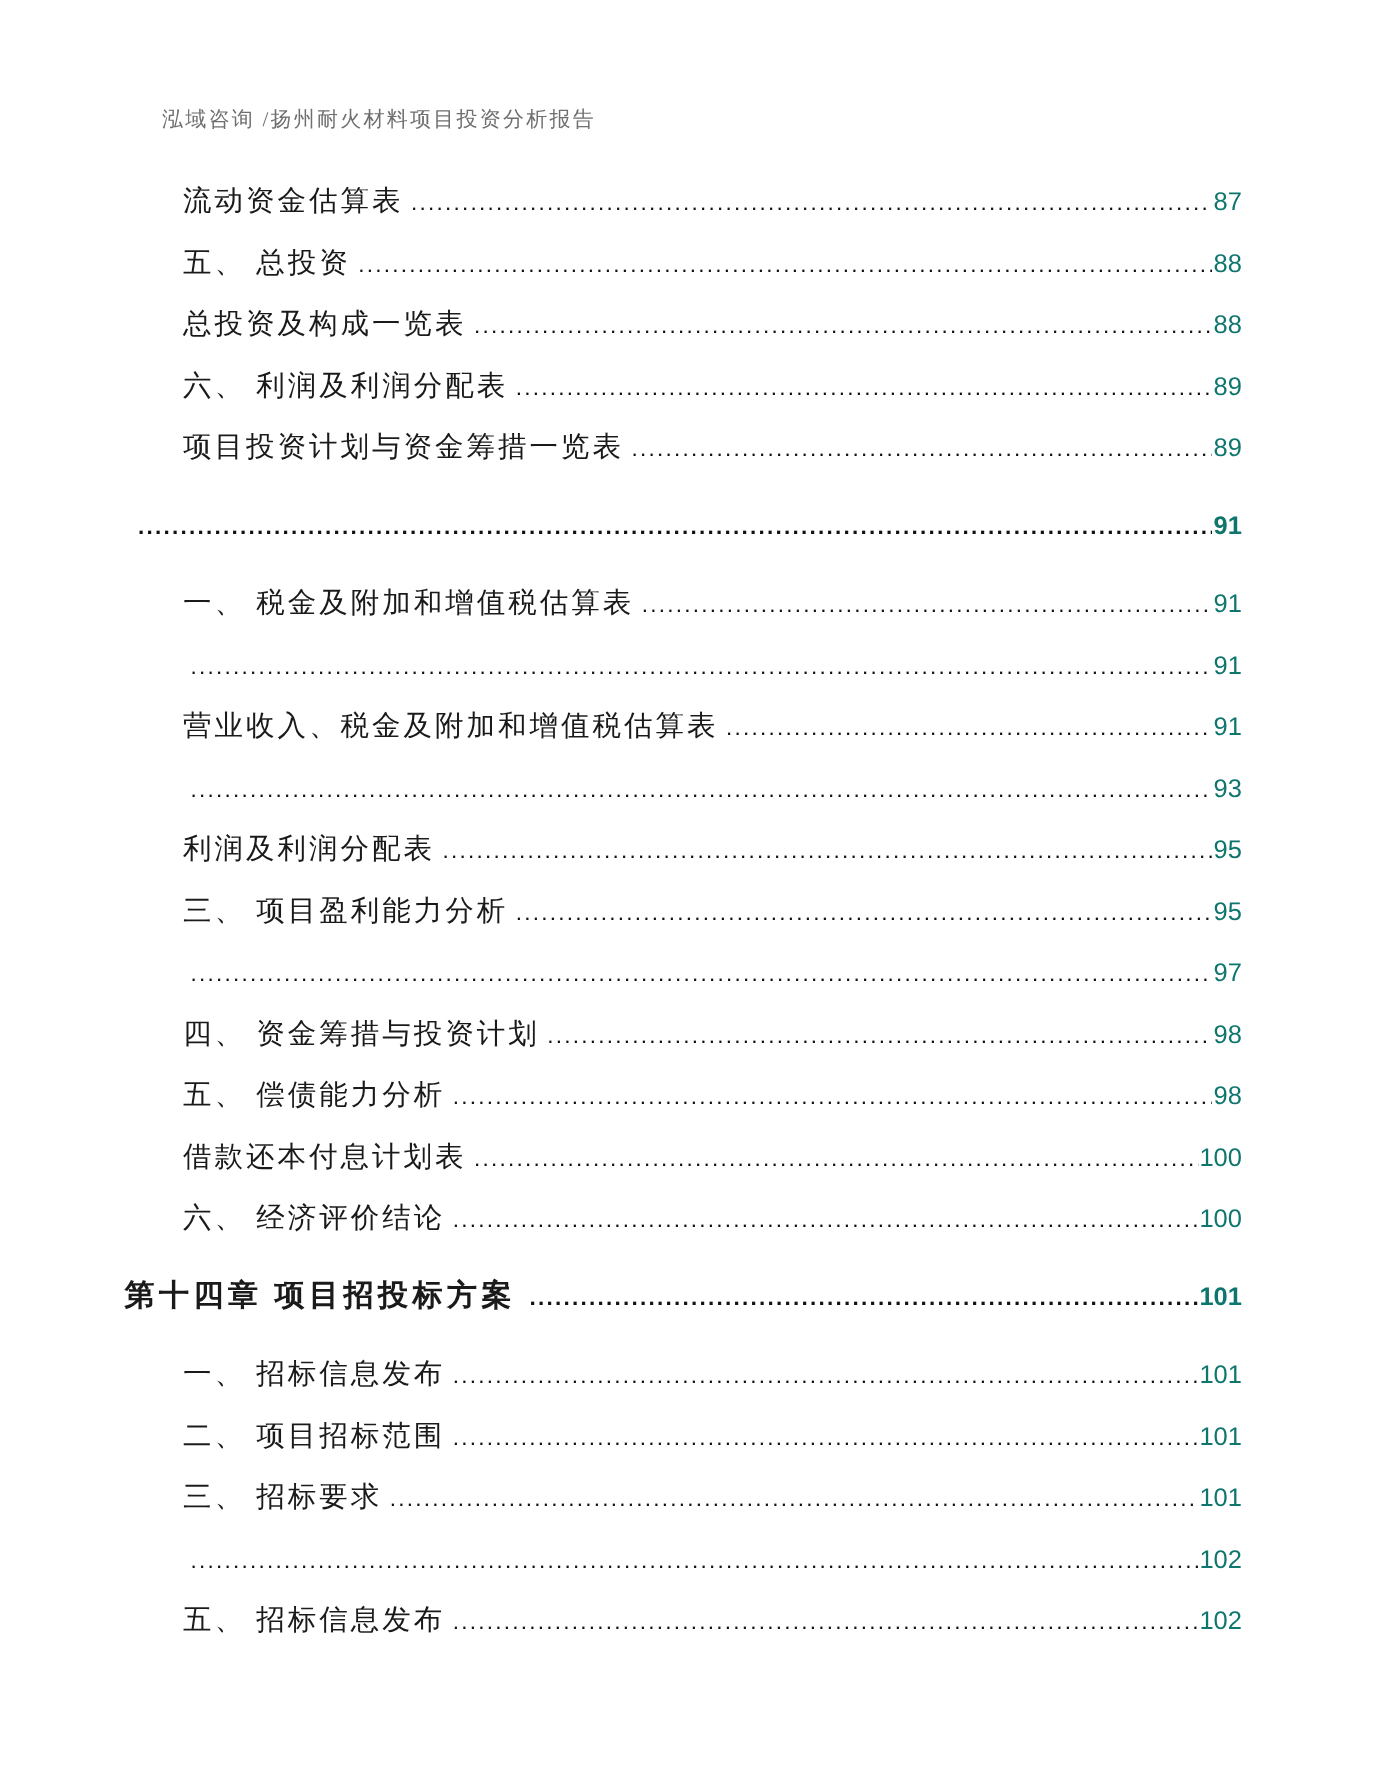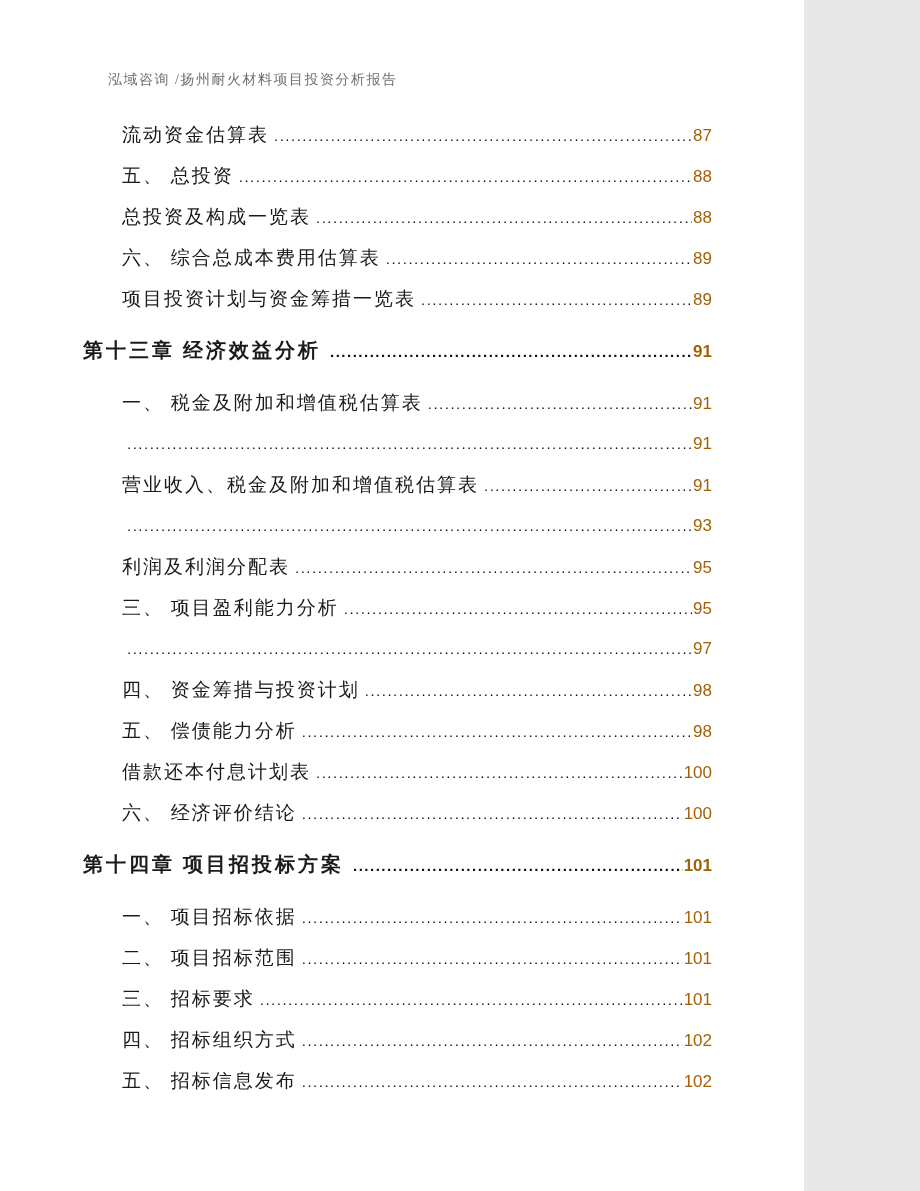--- a/index.html
+++ b/index.html
@@ -2,21 +2,21 @@
 <html><head>
 <meta charset="utf-8">
 <style>
   html, body {
     margin: 0;
     padding: 0;
     background: #e8e8e8;
   }
   .page {
     position: relative;
-    width: 804px;
+    width: 920px;
     height: 1191px;
     background: #ffffff;
     overflow: hidden;
     font-family: "Liberation Serif", serif;
     color: #1a1a1a;
   }
   .doc-header {
     position: absolute;
     left: 88px;
     top: 55px;
@@ -74,21 +74,21 @@
     font-weight: bold;
   }
   .toc-dots::after {
     content: "..................................................................................................................................................................................................................";
   }
   .toc-page {
     flex: 0 0 auto;
     font-family: "Liberation Sans", sans-serif;
     font-size: 17px;
     letter-spacing: 0;
-    color: #a16207;
+    color: #0f766e;
   }
   .level-chapter .toc-page {
     font-weight: bold;
   }
 </style>
 </head>
 <body>
 
 <div class="page">
   <div class="doc-header">
@@ -105,31 +105,30 @@
         <span class="toc-label">五、 总投资</span>
         <span class="toc-dots"></span>
         <span class="toc-page">88</span>
       </div>
       <div class="toc-row level-item">
         <span class="toc-label">总投资及构成一览表</span>
         <span class="toc-dots"></span>
         <span class="toc-page">88</span>
       </div>
       <div class="toc-row level-item">
-        <span class="toc-label">六、 综合总成本费用估算表</span>
+        <span class="toc-label">六、 利润及利润分配表</span>
         <span class="toc-dots"></span>
         <span class="toc-page">89</span>
       </div>
       <div class="toc-row level-item">
         <span class="toc-label">项目投资计划与资金筹措一览表</span>
         <span class="toc-dots"></span>
         <span class="toc-page">89</span>
       </div>
       <div class="toc-row level-chapter">
-        <span class="toc-label">第十三章 经济效益分析</span>
         <span class="toc-dots"></span>
         <span class="toc-page">91</span>
       </div>
       <div class="toc-row level-item">
         <span class="toc-label">一、 税金及附加和增值税估算表</span>
         <span class="toc-dots"></span>
         <span class="toc-page">91</span>
       </div>
       <div class="toc-row level-item">
         <span class="toc-dots"></span>
@@ -177,36 +176,35 @@
         <span class="toc-label">六、 经济评价结论</span>
         <span class="toc-dots"></span>
         <span class="toc-page">100</span>
       </div>
       <div class="toc-row level-chapter">
         <span class="toc-label">第十四章 项目招投标方案</span>
         <span class="toc-dots"></span>
         <span class="toc-page">101</span>
       </div>
       <div class="toc-row level-item">
-        <span class="toc-label">一、 项目招标依据</span>
+        <span class="toc-label">一、 招标信息发布</span>
         <span class="toc-dots"></span>
         <span class="toc-page">101</span>
       </div>
       <div class="toc-row level-item">
         <span class="toc-label">二、 项目招标范围</span>
         <span class="toc-dots"></span>
         <span class="toc-page">101</span>
       </div>
       <div class="toc-row level-item">
         <span class="toc-label">三、 招标要求</span>
         <span class="toc-dots"></span>
         <span class="toc-page">101</span>
       </div>
       <div class="toc-row level-item">
-        <span class="toc-label">四、 招标组织方式</span>
         <span class="toc-dots"></span>
         <span class="toc-page">102</span>
       </div>
       <div class="toc-row level-item">
         <span class="toc-label">五、 招标信息发布</span>
         <span class="toc-dots"></span>
         <span class="toc-page">102</span>
       </div>
     </div>
 </div>

